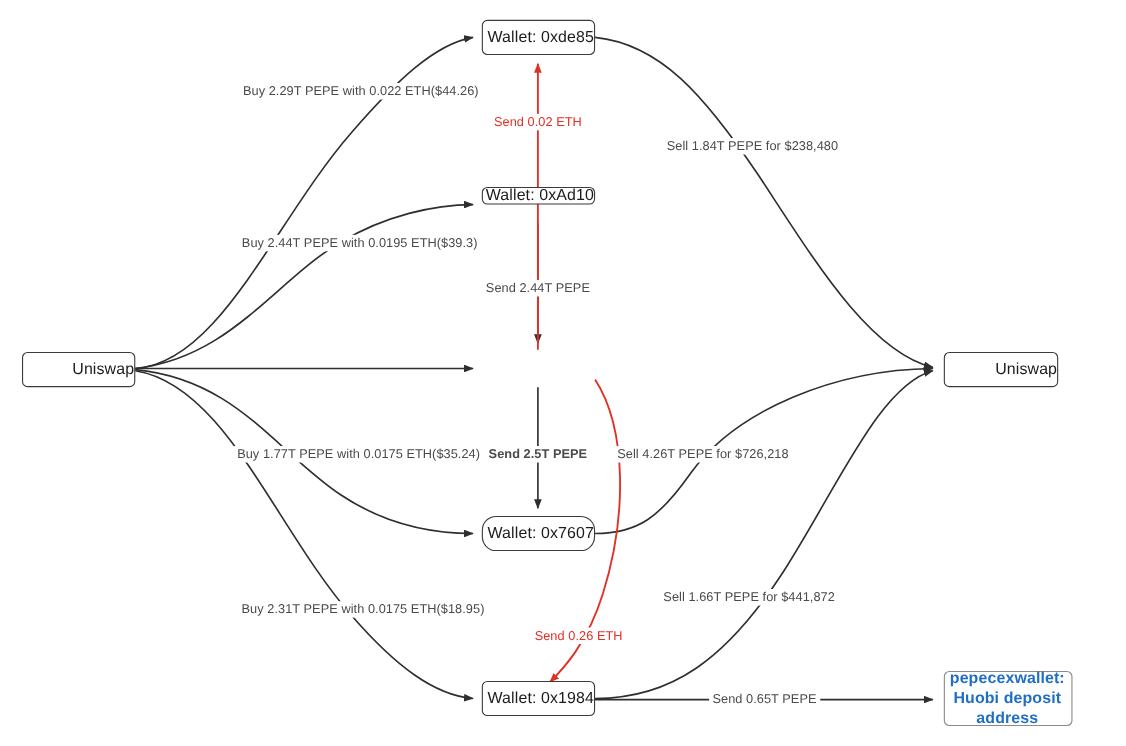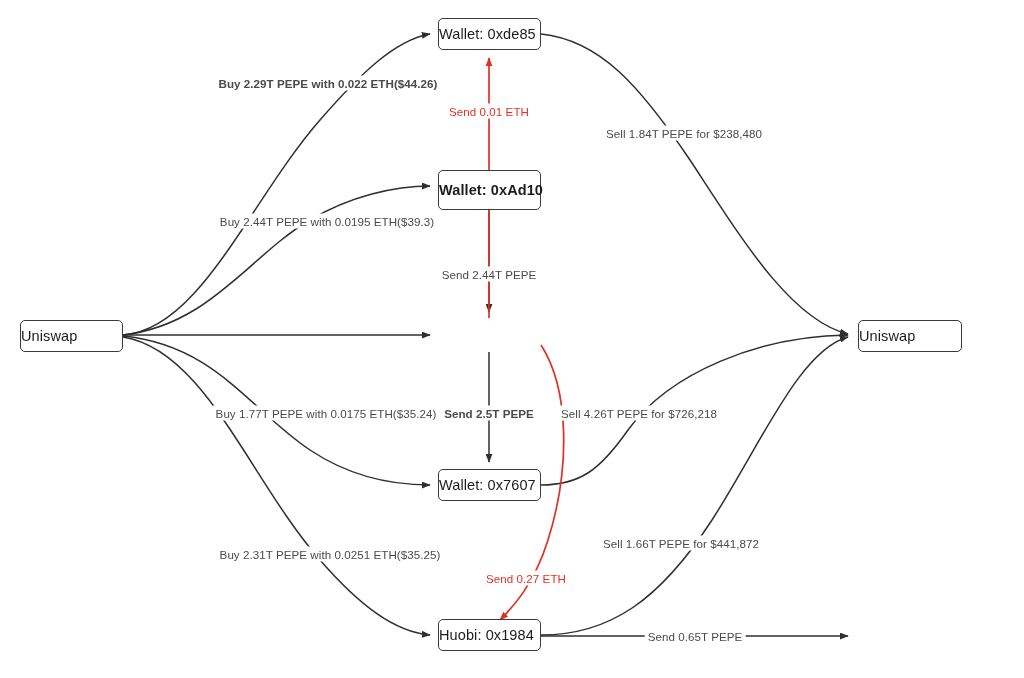--- a/index.html
+++ b/index.html
@@ -28,21 +28,21 @@
     height: 678px;
   }
   .node-box {
     position: absolute;
     box-sizing: border-box;
     background: #ffffff;
     border: 1.4px solid #3b3b3b;
     border-radius: 5px;
     display: flex;
     align-items: center;
-    justify-content: flex-start;
+    justify-content: flex-end;
     text-align: center;
     color: #1c1c1c;
     font-size: 14.5px;
     font-family: "Liberation Sans", sans-serif;
     letter-spacing: 0.1px;
     line-height: 1.25;
     white-space: nowrap;
   }
   .node-box.cex {
     border: 1.6px solid #8a8a8a;
@@ -111,50 +111,53 @@
   </div>
 
   <div class="node-box" style="left:858px; top:320px; width:104px; height:32px;">
     <span>Uniswap</span>
   </div>
 
   <div class="node-box" style="left:438px; top:18px; width:103px; height:32px;">
     <span>Wallet: 0xde85</span>
   </div>
 
-  <div class="node-box" style="left:438px; top:170px; width:103px; height:40px;font-weight:bold;">
+  <div class="node-box" style="left:438px; top:170px; width:103px; height:16px;">
     <span>Wallet: 0xAd10</span>
   </div>
 
 
-  <div class="node-box" style="left:438px; top:469px; width:103px; height:32px;">
+  <div class="node-box" style="left:438px; top:469px; width:103px; height:32px;border-radius:13px;">
     <span>Wallet: 0x7607</span>
   </div>
 
   <div class="node-box" style="left:438px; top:619px; width:103px; height:32px;">
-    <span>Huobi: 0x1984</span>
+    <span>Wallet: 0x1984</span>
   </div>
 
+  <div class="node-box cex" style="left:858px; top:610px; width:117px; height:50px;">
+    <span>pepecexwallet: Huobi deposit address</span>
+  </div>
 
-  <div class="edge-label" style="left:328px; top:83px;font-weight:bold;">Buy 2.29T PEPE with 0.022 ETH($44.26)</div>
+  <div class="edge-label" style="left:328px; top:83px;">Buy 2.29T PEPE with 0.022 ETH($44.26)</div>
 
   <div class="edge-label" style="left:327px; top:221px;">Buy 2.44T PEPE with 0.0195 ETH($39.3)</div>
 
 
   <div class="edge-label" style="left:326px; top:413px;">Buy 1.77T PEPE with 0.0175 ETH($35.24)</div>
 
-  <div class="edge-label" style="left:330px; top:554px;">Buy 2.31T PEPE with 0.0251 ETH($35.25)</div>
+  <div class="edge-label" style="left:330px; top:554px;">Buy 2.31T PEPE with 0.0175 ETH($18.95)</div>
 
-  <div class="edge-label red" style="left:489px; top:111px;">Send 0.01 ETH</div>
+  <div class="edge-label red" style="left:489px; top:111px;">Send 0.02 ETH</div>
 
-  <div class="edge-label" style="left:489px; top:262px;margin-top:12px;">Send 2.44T PEPE</div>
+  <div class="edge-label" style="left:489px; top:262px;">Send 2.44T PEPE</div>
 
   <div class="edge-label" style="left:489px; top:413px;font-weight:bold;">Send 2.5T PEPE</div>
 
-  <div class="edge-label red" style="left:526px; top:578px;">Send 0.27 ETH</div>
+  <div class="edge-label red" style="left:526px; top:578px;">Send 0.26 ETH</div>
 
   <div class="edge-label" style="left:684px; top:133px;">Sell 1.84T PEPE for $238,480</div>
 
   <div class="edge-label" style="left:639px; top:413px;text-align:center;">Sell 4.26T PEPE for $726,218</div>
 
   <div class="edge-label" style="left:681px; top:543px;">Sell 1.66T PEPE for $441,872</div>
 
   <div class="edge-label" style="left:695px; top:636px;text-align:center;">Send 0.65T PEPE</div>
 
 </div>

